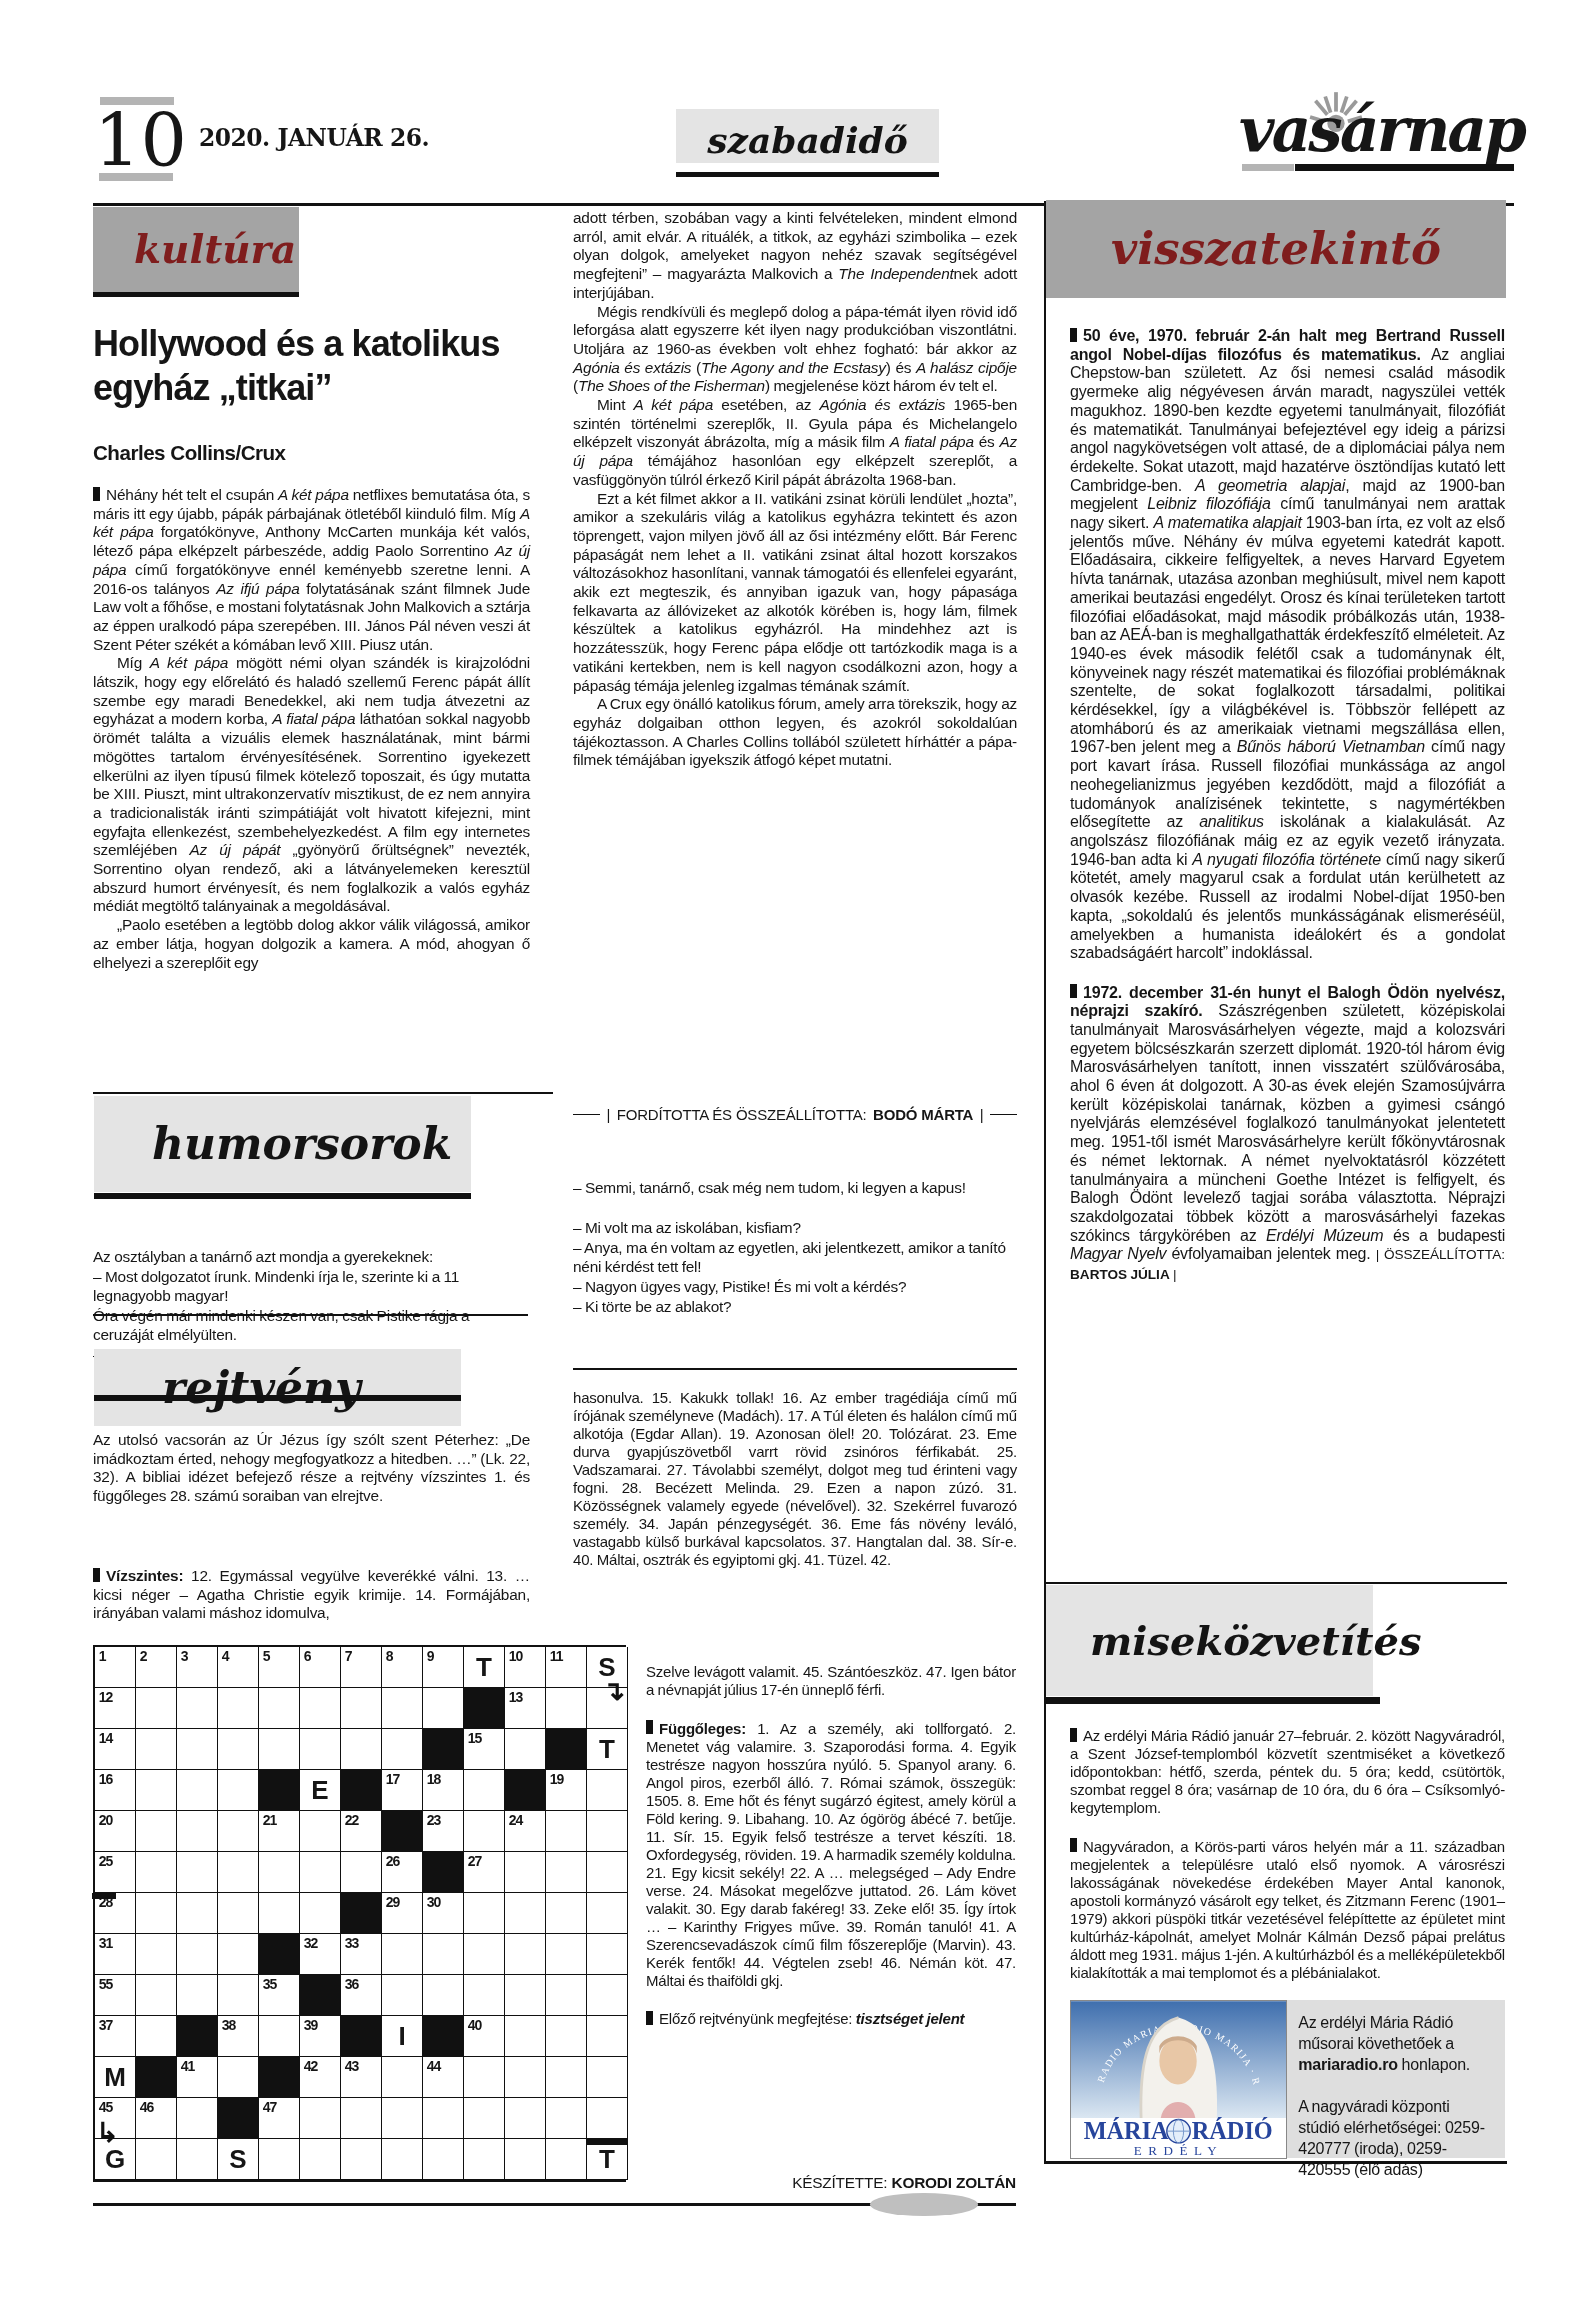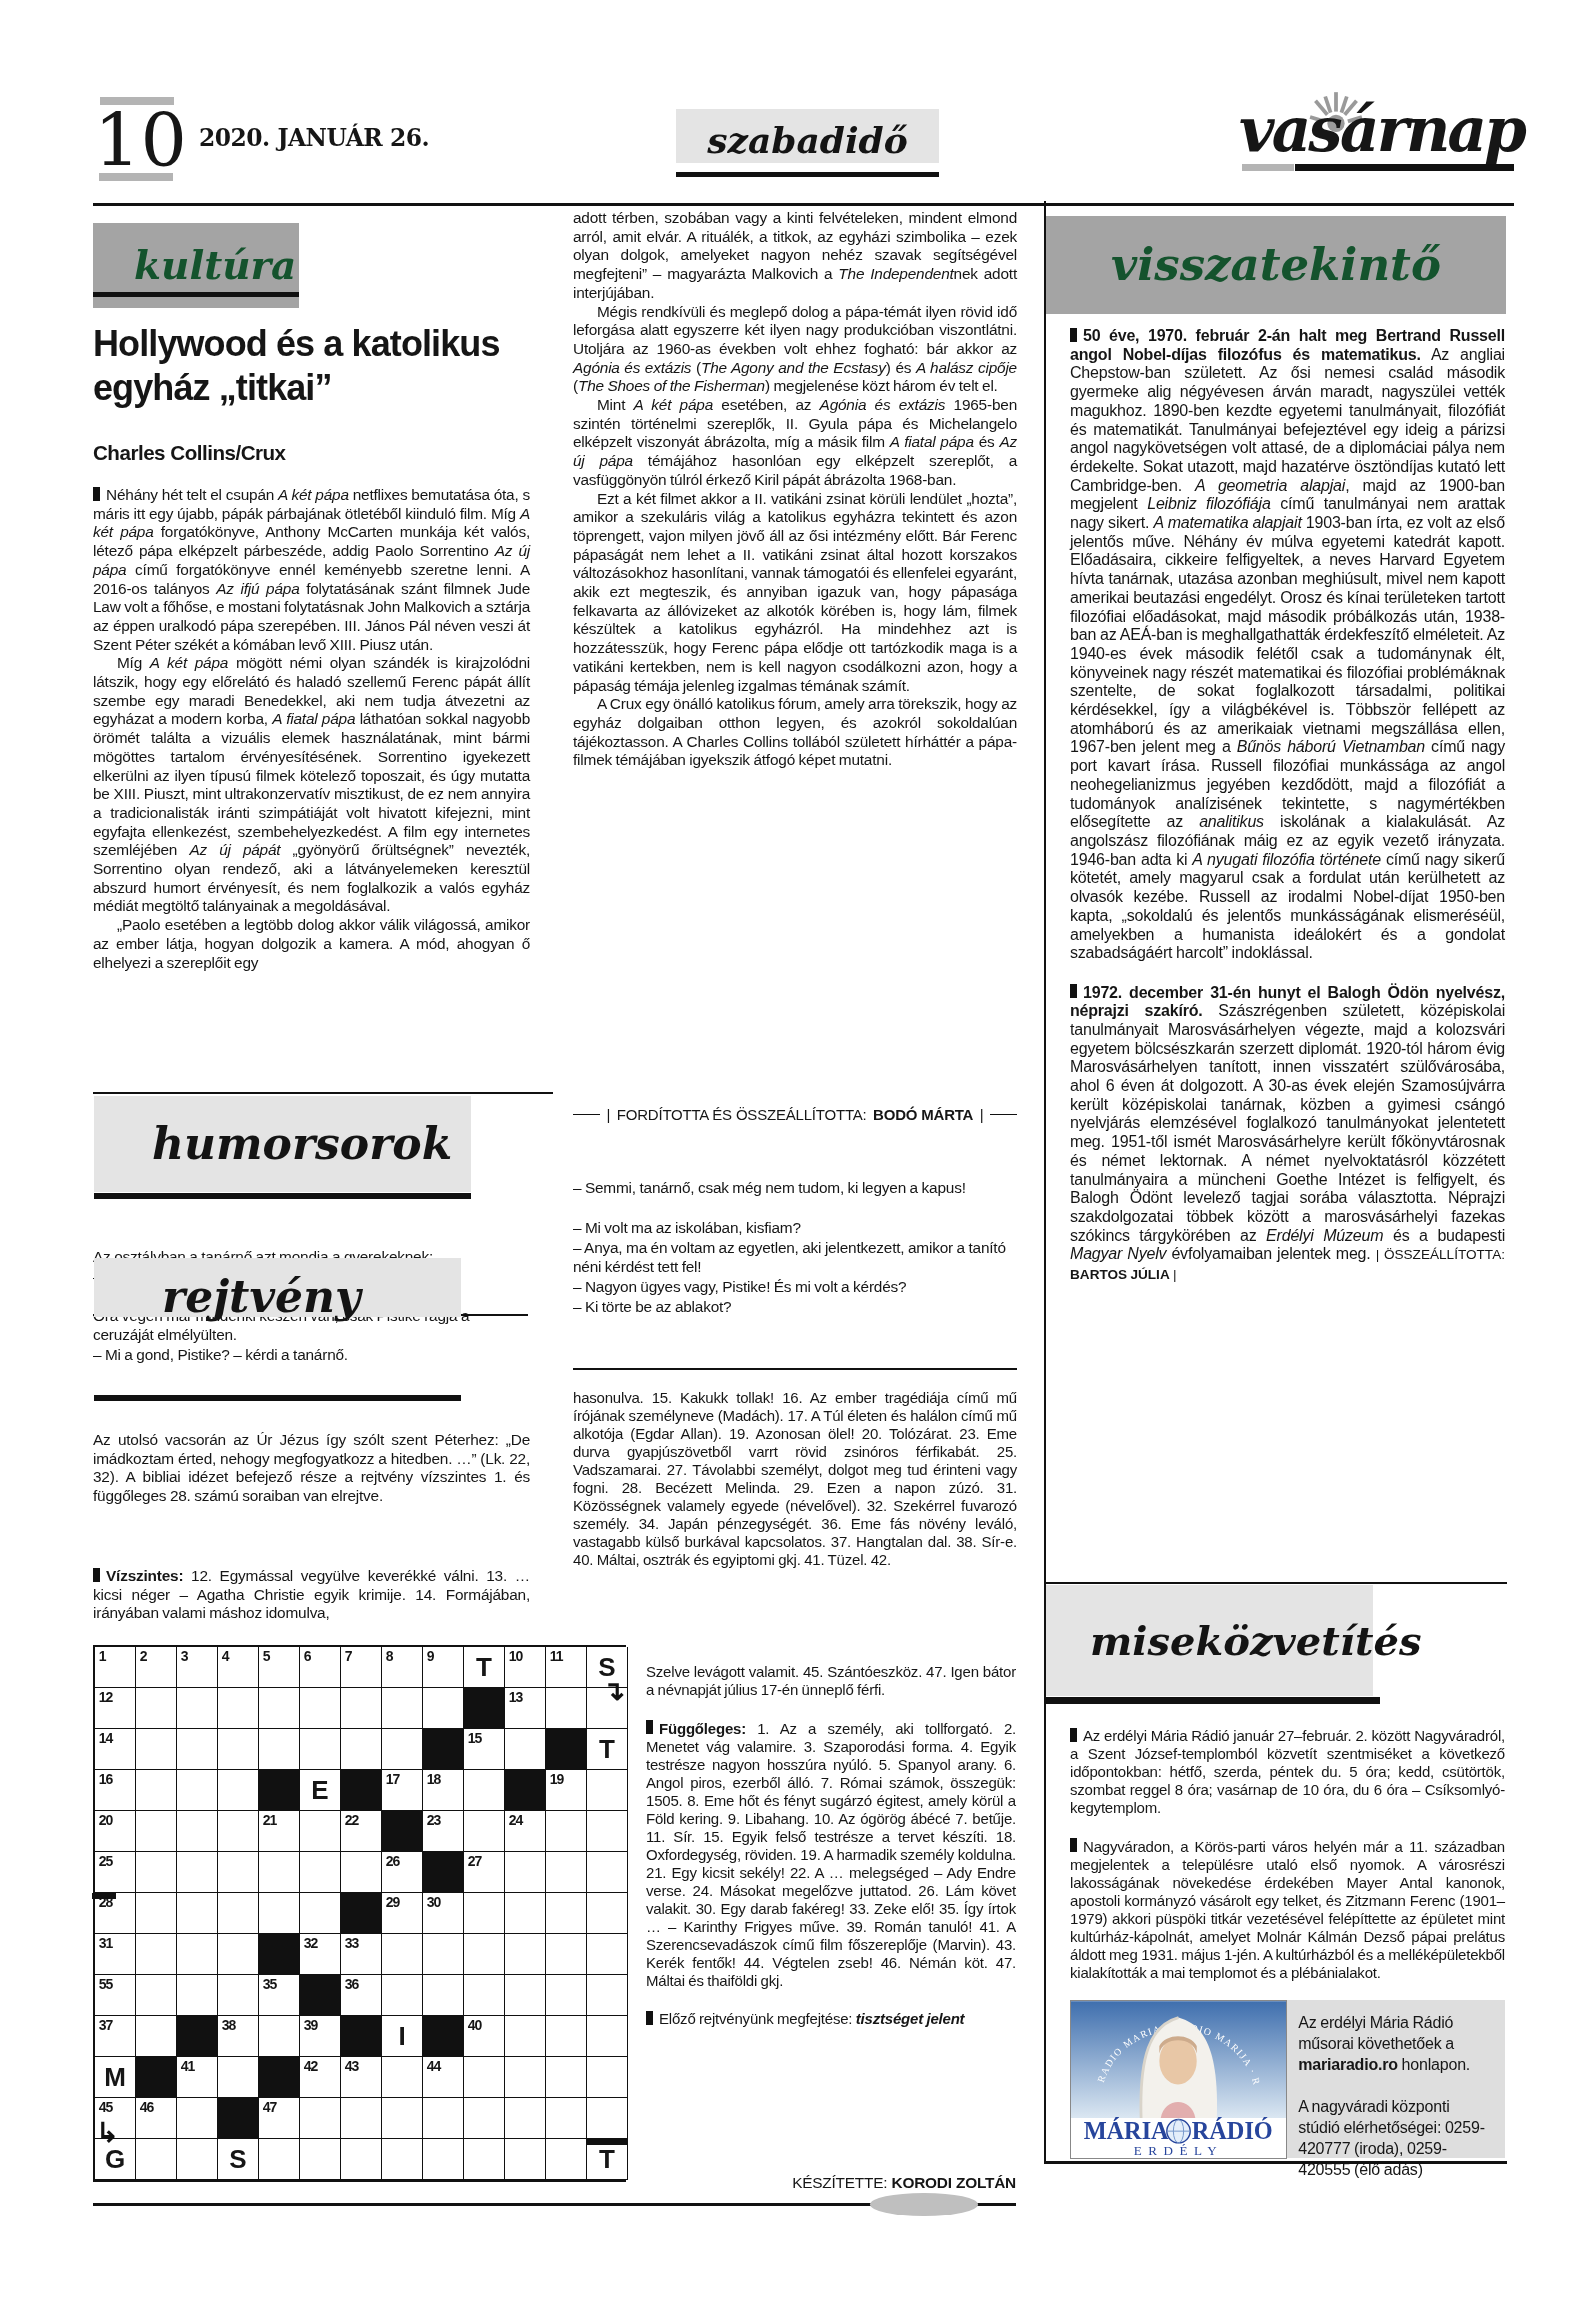--- a/index.html
+++ b/index.html
@@ -2,21 +2,21 @@
 <html style="font-size:7.5px"><head>
 <meta charset="utf-8">
 <style>
   html,body{margin:0;padding:0;}
   body{width:1595px;height:2319px;position:relative;background:#fff;color:#161616;
        font-family:"Liberation Sans",sans-serif;overflow:hidden;}
   .abs{position:absolute;}
   .serifital{font-family:"DejaVu Serif",serif;font-style:italic;font-weight:bold;}
   .rule{background:#111;}
   .graybar{background:#b4b4b4;}
-  .badge-dark{background:#a4a4a4;color:#14532d;margin-top:16px;}
+  .badge-dark{background:#a4a4a4;color:#7f1d1d;}
   .badge-light{background:#e4e4e4;color:#141414;}
   .body-text{text-align:justify;letter-spacing:-0.2px;word-spacing:-0.5px;font-size:15.4px;line-height:18.7px;}
   .body-text p, .plain-text p{margin:0;}
   .plain-text{letter-spacing:-0.2px;word-spacing:-0.5px;font-size:15.4px;line-height:19.6px;}
   .para.indent{text-indent:24px;}
   .para.gap{height:20.6px;}
   .lede{display:inline-block;width:7px;height:14px;background:#111;margin-right:6px;vertical-align:-0.9px;}
   .credit{font-size:13.6px;letter-spacing:0;}
   .cr{display:flex;align-items:center;gap:6.5px;font-size:15px;letter-spacing:-0.2px;white-space:nowrap;}
   .cr .line{flex:1;height:1.9px;background:#111;}
@@ -83,21 +83,21 @@
 <div class="abs badge-light serifital" style="left:94px;top:1096px;width:377px;height:96px;line-height:96px;padding-left:58px;font-size:44px;box-sizing:border-box;">humorsorok</div>
 <div class="abs rule" style="left:94px;top:1193px;width:377px;height:5.6px;"></div>
 <div class="abs plain-text" style="left:93px;top:1247px;width:437px;">
     <p class="para"><span>Az osztályban a tanárnő azt mondja a gyerekeknek:</span></p>
     <p class="para"><span>– Most dolgozatot írunk. Mindenki írja le, szerinte ki a 11 legnagyobb magyar!</span></p>
     <p class="para"><span>Óra végén már mindenki készen van, csak Pistike rágja a ceruzáját elmélyülten.</span></p>
     <p class="para"><span>– Mi a gond, Pistike? – kérdi a tanárnő.</span></p>
   </div>
 
 <div class="abs rule" style="left:93px;top:1314px;width:435px;height:2.3px;"></div>
-<div class="abs badge-light serifital" style="left:94px;top:1258px;width:367px;height:59px;line-height:77px;padding-left:68px;font-size:44px;box-sizing:border-box;">rejtvény</div>
+<div class="abs badge-light serifital" style="left:94px;top:1349px;width:367px;height:77px;line-height:77px;padding-left:68px;font-size:44px;box-sizing:border-box;">rejtvény</div>
 <div class="abs rule" style="left:94px;top:1395px;width:367px;height:5.6px;"></div>
 
 <div class="abs body-text" style="left:93px;top:1431px;width:437px;">
     <p class="para"><span>Az utolsó vacsorán az Úr Jézus így szólt szent Péterhez: „De imádkoztam érted, nehogy megfogyatkozz a hitedben. …” (Lk. 22, 32). A bibliai idézet befejező része a rejtvény vízszintes 1. és függőleges 28. számú soraiban van elrejtve.</span></p>
   </div>
 <div class="abs body-text" style="left:93px;top:1567px;width:437px;">
     <p class="para"><span class="lede"></span><span style="font-weight: bold;">Vízszintes: </span><span>12. Egymással vegyülve keverékké válni. 13. … kicsi néger – Agatha Christie egyik krimije. 14. Formájában, irányában valami máshoz idomulva,</span></p>
   </div>
 
 <div class="abs cwgrid" style="left:93px;top:1645px;">

